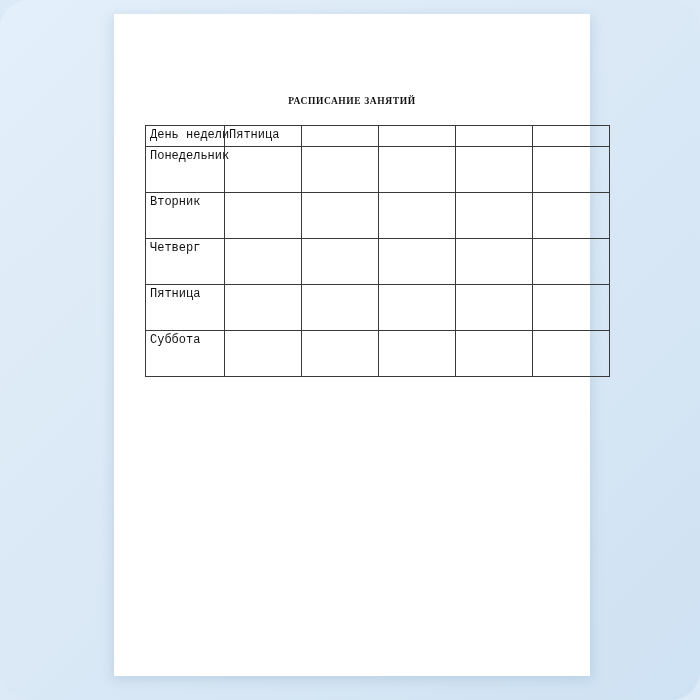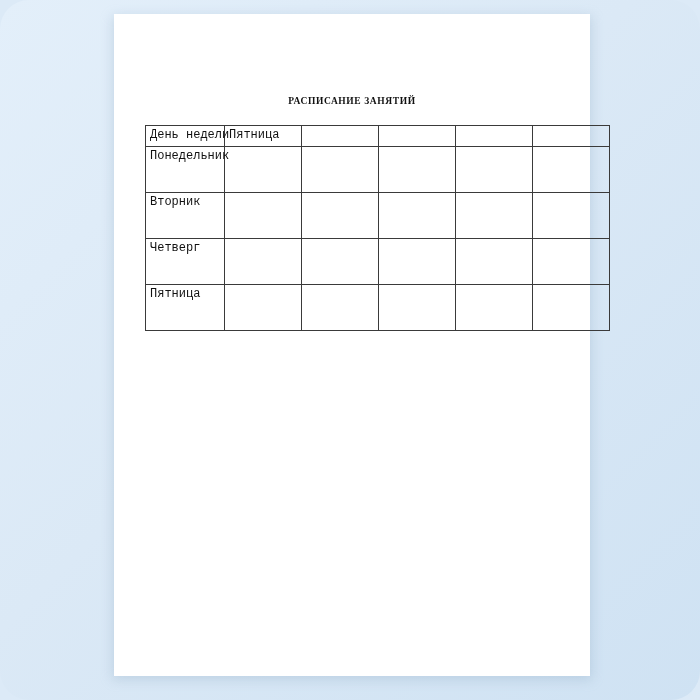--- a/index.html
+++ b/index.html
@@ -194,17 +194,37 @@
             <span class="cell-text"></span>
           </td>
           <td class="col-slot">
             <span class="cell-text"></span>
           </td>
           <td class="col-slot">
             <span class="cell-text"></span>
           </td>
         </tr>
 
+        <tr class="day-row">
+          <td class="col-day">
+            <span class="cell-text">Суббота</span>
+          </td>
+          <td class="col-subj">
+            <span class="cell-text"></span>
+          </td>
+          <td class="col-slot">
+            <span class="cell-text"></span>
+          </td>
+          <td class="col-slot">
+            <span class="cell-text"></span>
+          </td>
+          <td class="col-slot">
+            <span class="cell-text"></span>
+          </td>
+          <td class="col-slot">
+            <span class="cell-text"></span>
+          </td>
+        </tr>
       </tbody>
     </table>
 
   </div>
 </div>
 
 </body></html>

